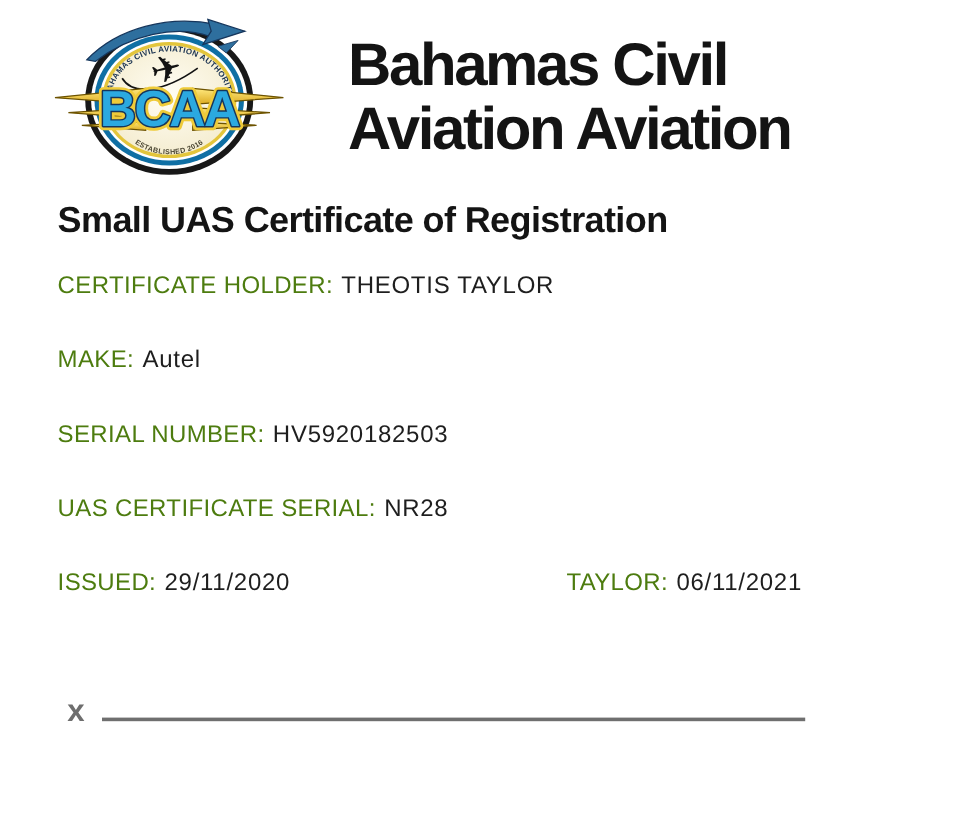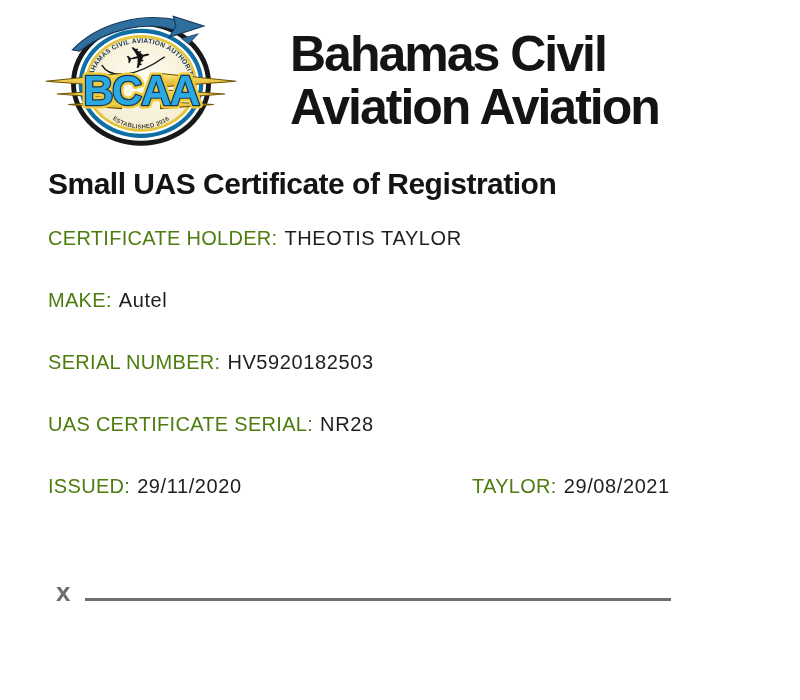--- a/index.html
+++ b/index.html
@@ -165,21 +165,21 @@
 
     <div class="field-row">
       <span class="field-label">UAS CERTIFICATE SERIAL:</span><span class="field-value">NR28</span>
     </div>
 
     <div class="field-row dates-row">
       <div class="date-field first">
         <span class="field-label">ISSUED:</span><span class="field-value">29/11/2020</span>
       </div>
       <div class="date-field">
-        <span class="field-label">TAYLOR:</span><span class="field-value">29/08/2021</span>
+        <span class="field-label">TAYLOR:</span><span class="field-value">06/11/2021</span>
       </div>
     </div>
 
     <div class="signature-row">
       <span class="sig-x">x</span>
       <span class="sig-line"></span>
     </div>
 
   </div>
 </div>

